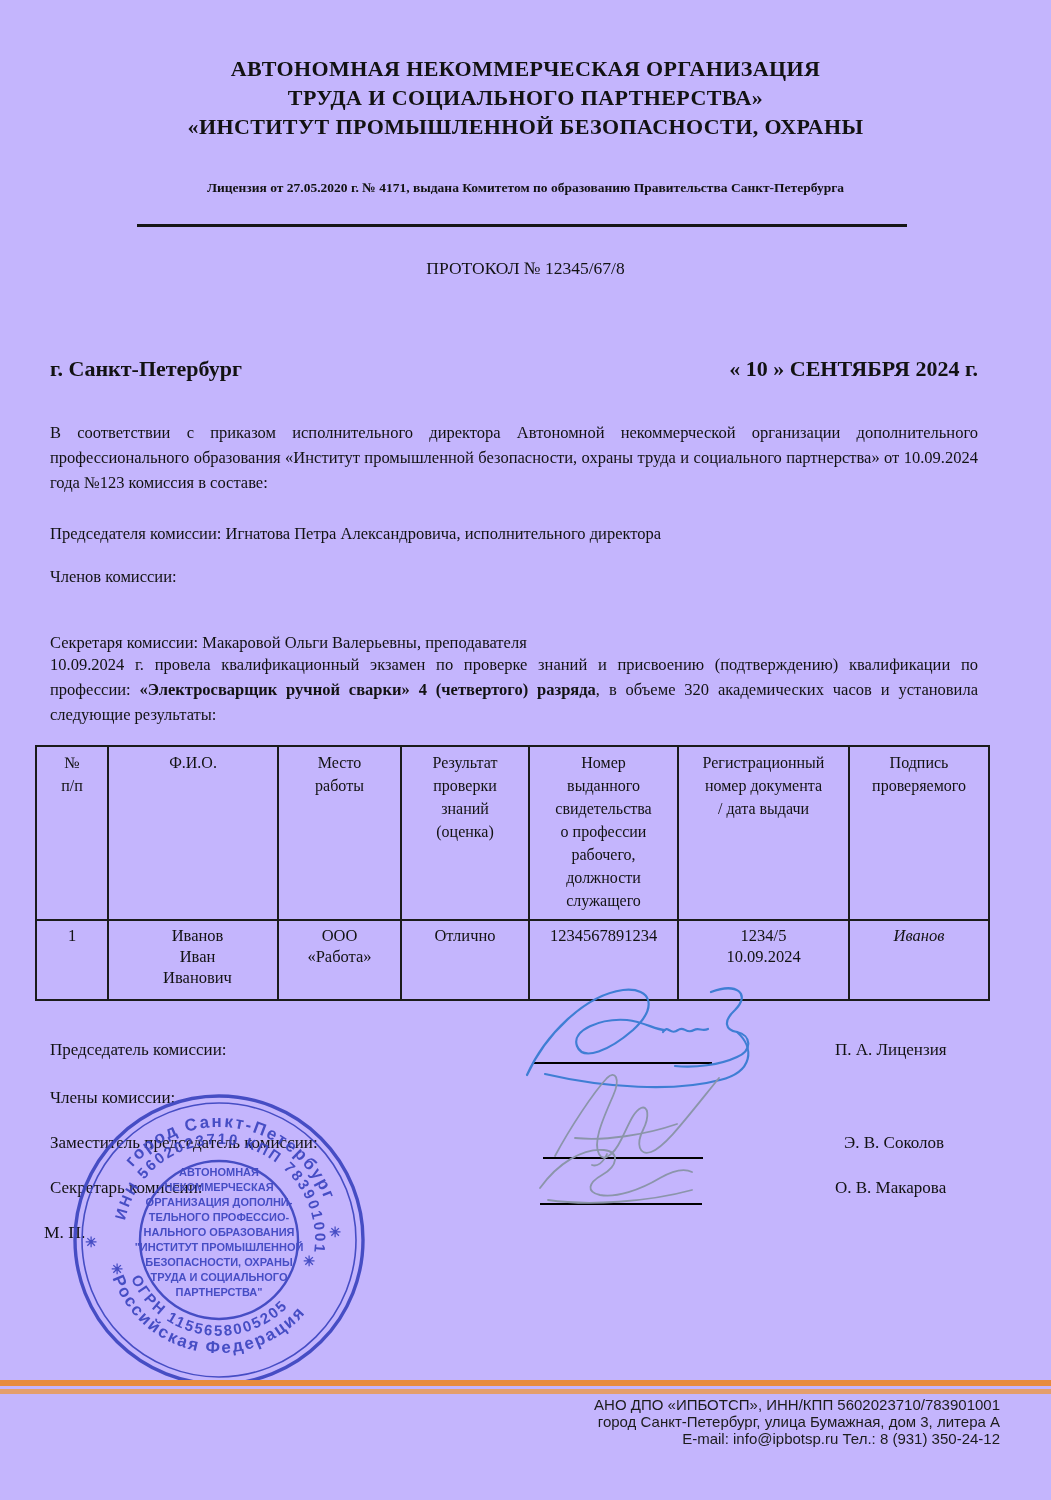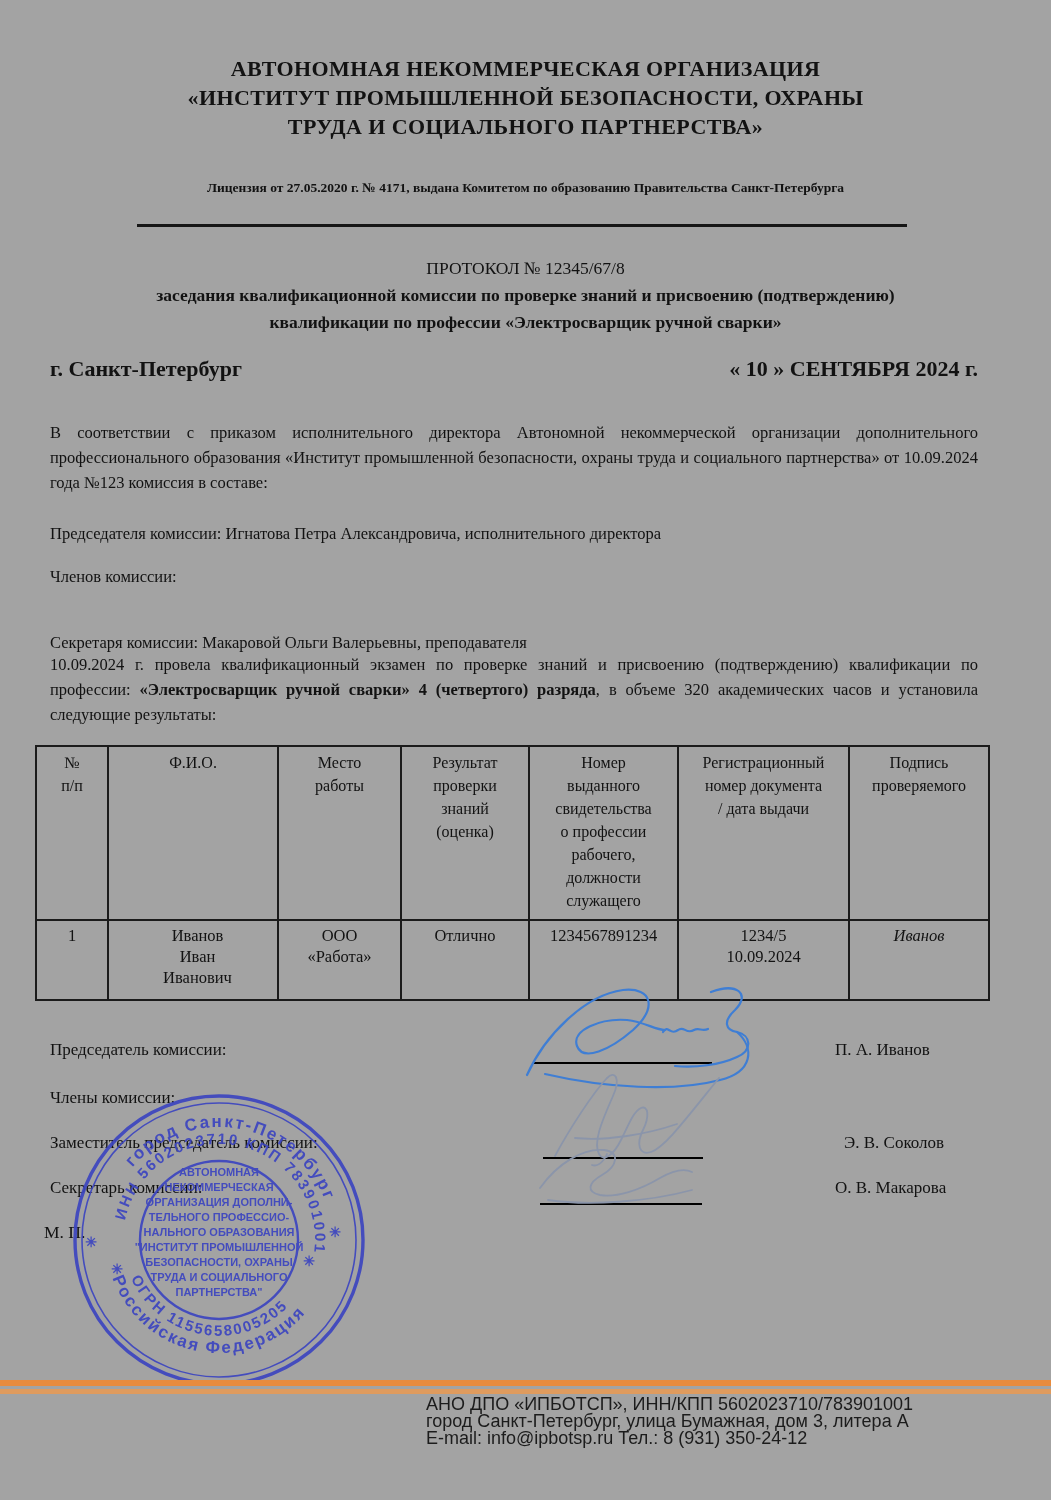--- a/index.html
+++ b/index.html
@@ -1,17 +1,17 @@
 <!DOCTYPE html>
 <html><head>
 <meta charset="utf-8">
 <style>
   html,body{margin:0;padding:0;background:#ffffff;}
   .page{
-    position:relative;width:1051px;height:1500px;background:#a3a3a3;
+    position:relative;width:1051px;height:1500px;background:#c4b5fd;
     font-family:"Liberation Serif", serif;color:#121212;overflow:hidden;
   }
   .abs{position:absolute;}
   .center{text-align:center;}
   .org-title{left:35px;top:54px;width:981px;font-size:22px;font-weight:bold;line-height:29px;letter-spacing:.4px;}
   .license{left:35px;top:179px;width:981px;font-size:13.5px;font-weight:bold;line-height:18px;}
   .rule{left:137px;top:224px;width:770px;height:3px;background:#161616;}
   .heading{left:35px;top:255px;width:981px;font-size:17.5px;font-weight:normal;line-height:27px;}
   .subtitle{left:35px;top:282px;width:981px;font-size:17.5px;font-weight:bold;line-height:27px;}
   .cityrow{left:50px;top:356px;width:928px;display:flex;justify-content:space-between;font-size:22px;font-weight:bold;}
@@ -23,49 +23,45 @@
   }
   table.results td{border:2px solid #1b1b1b;vertical-align:top;text-align:center;white-space:pre-line;}
   table.results tr.hdr td{height:167px;padding-top:4px;line-height:23px;}
   table.results tr.datarow td{height:73px;padding-top:4px;line-height:21px;font-size:16.5px;}
   td.cell-fio{text-align:left;padding-left:10px;}
   td.cell-sign{font-style:italic;}
   .sig-label{font-size:17px;}
   .sig-name{font-size:17px;}
   .sig-line{height:2px;background:#000;}
   .mp{font-size:17.5px;}
-  .footer-text{right:65px;top:1396px;width:560px;text-align:left;
-    font-family:"Liberation Sans", sans-serif;font-size:18px;line-height:17px;color:#1c1c1c;}
+  .footer-text{right:51px;top:1396px;width:560px;text-align:right;
+    font-family:"Liberation Sans", sans-serif;font-size:15px;line-height:17px;color:#1c1c1c;}
   .stripe1{left:0;top:1380px;width:1051px;height:6px;z-index:6;}
   .stripe2{left:0;top:1389px;width:1051px;height:5px;z-index:6;opacity:.85;}
   .stamp{left:73px;top:1094px;width:292px;height:292px;z-index:5;opacity:.92;}
   .sig-svg{z-index:4;}
 </style>
 </head>
 <body>
 
 <div class="page">
 
   <div class="abs org-title center">
     <div>АВТОНОМНАЯ НЕКОММЕРЧЕСКАЯ ОРГАНИЗАЦИЯ</div>
+    <div>ТРУДА И СОЦИАЛЬНОГО ПАРТНЕРСТВА»</div>
     <div>«ИНСТИТУТ ПРОМЫШЛЕННОЙ БЕЗОПАСНОСТИ, ОХРАНЫ</div>
-    <div>ТРУДА И СОЦИАЛЬНОГО ПАРТНЕРСТВА»</div>
   </div>
 
   <div class="abs license center">
     <div>Лицензия от 27.05.2020 г. № 4171, выдана Комитетом по образованию Правительства Санкт-Петербурга</div>
   </div>
 
   <div class="abs rule"></div>
 
   <div class="abs heading center">ПРОТОКОЛ № 12345/67/8</div>
-  <div class="abs subtitle center" style="top:282px;">
-    <div>заседания квалификационной комиссии по проверке знаний и присвоению (подтверждению)</div>
-    <div>квалификации по профессии «Электросварщик ручной сварки»</div>
-  </div>
 
   <div class="abs cityrow">
     <span>г. Санкт-Петербург</span>
     <span>« 10 » СЕНТЯБРЯ 2024 г.</span>
   </div>
 
   <div class="abs para" style="top:420px;">В соответствии с приказом исполнительного директора Автономной некоммерческой организации дополнительного профессионального образования «Институт промышленной безопасности, охраны труда и социального партнерства» от 10.09.2024 года №123 комиссия в составе:</div>
   <div class="abs line" style="top:521px;">Председателя комиссии: Игнатова Петра Александровича, исполнительного директора</div>
   <div class="abs line" style="top:564px;">Членов комиссии:</div>
   <div class="abs line" style="top:614px;margin-top:16px;">Секретаря комиссии: Макаровой Ольги Валерьевны, преподавателя</div>
@@ -115,21 +111,21 @@
       <td>Отлично</td>
       <td>1234567891234</td>
       <td>1234/5
 10.09.2024</td>
       <td class="cell-sign">Иванов</td>
     </tr>
   </tbody>
     </table>
 
   <div class="abs sig-label" style="left:50px;top:1040px;">Председатель комиссии:</div>
-  <div class="abs sig-name" style="left:835px;top:1040px;">П. А. Иванов</div>
+  <div class="abs sig-name" style="left:835px;top:1040px;">П. А. Лицензия</div>
   <div class="abs sig-line" style="left:533px;top:1062px;width:179px;"></div>
 
   <div class="abs sig-label" style="left:50px;top:1088px;">Члены комиссии:</div>
 
   <div class="abs sig-label" style="left:50px;top:1133px;">Заместитель председатель комиссии:</div>
   <div class="abs sig-name" style="left:838px;top:1133px;margin-left:6px;">Э. В. Соколов</div>
   <div class="abs sig-line" style="left:543px;top:1157px;width:160px;"></div>
 
   <div class="abs sig-label" style="left:50px;top:1178px;">Секретарь комиссии:</div>
   <div class="abs sig-name" style="left:835px;top:1178px;">О. В. Макарова</div>

